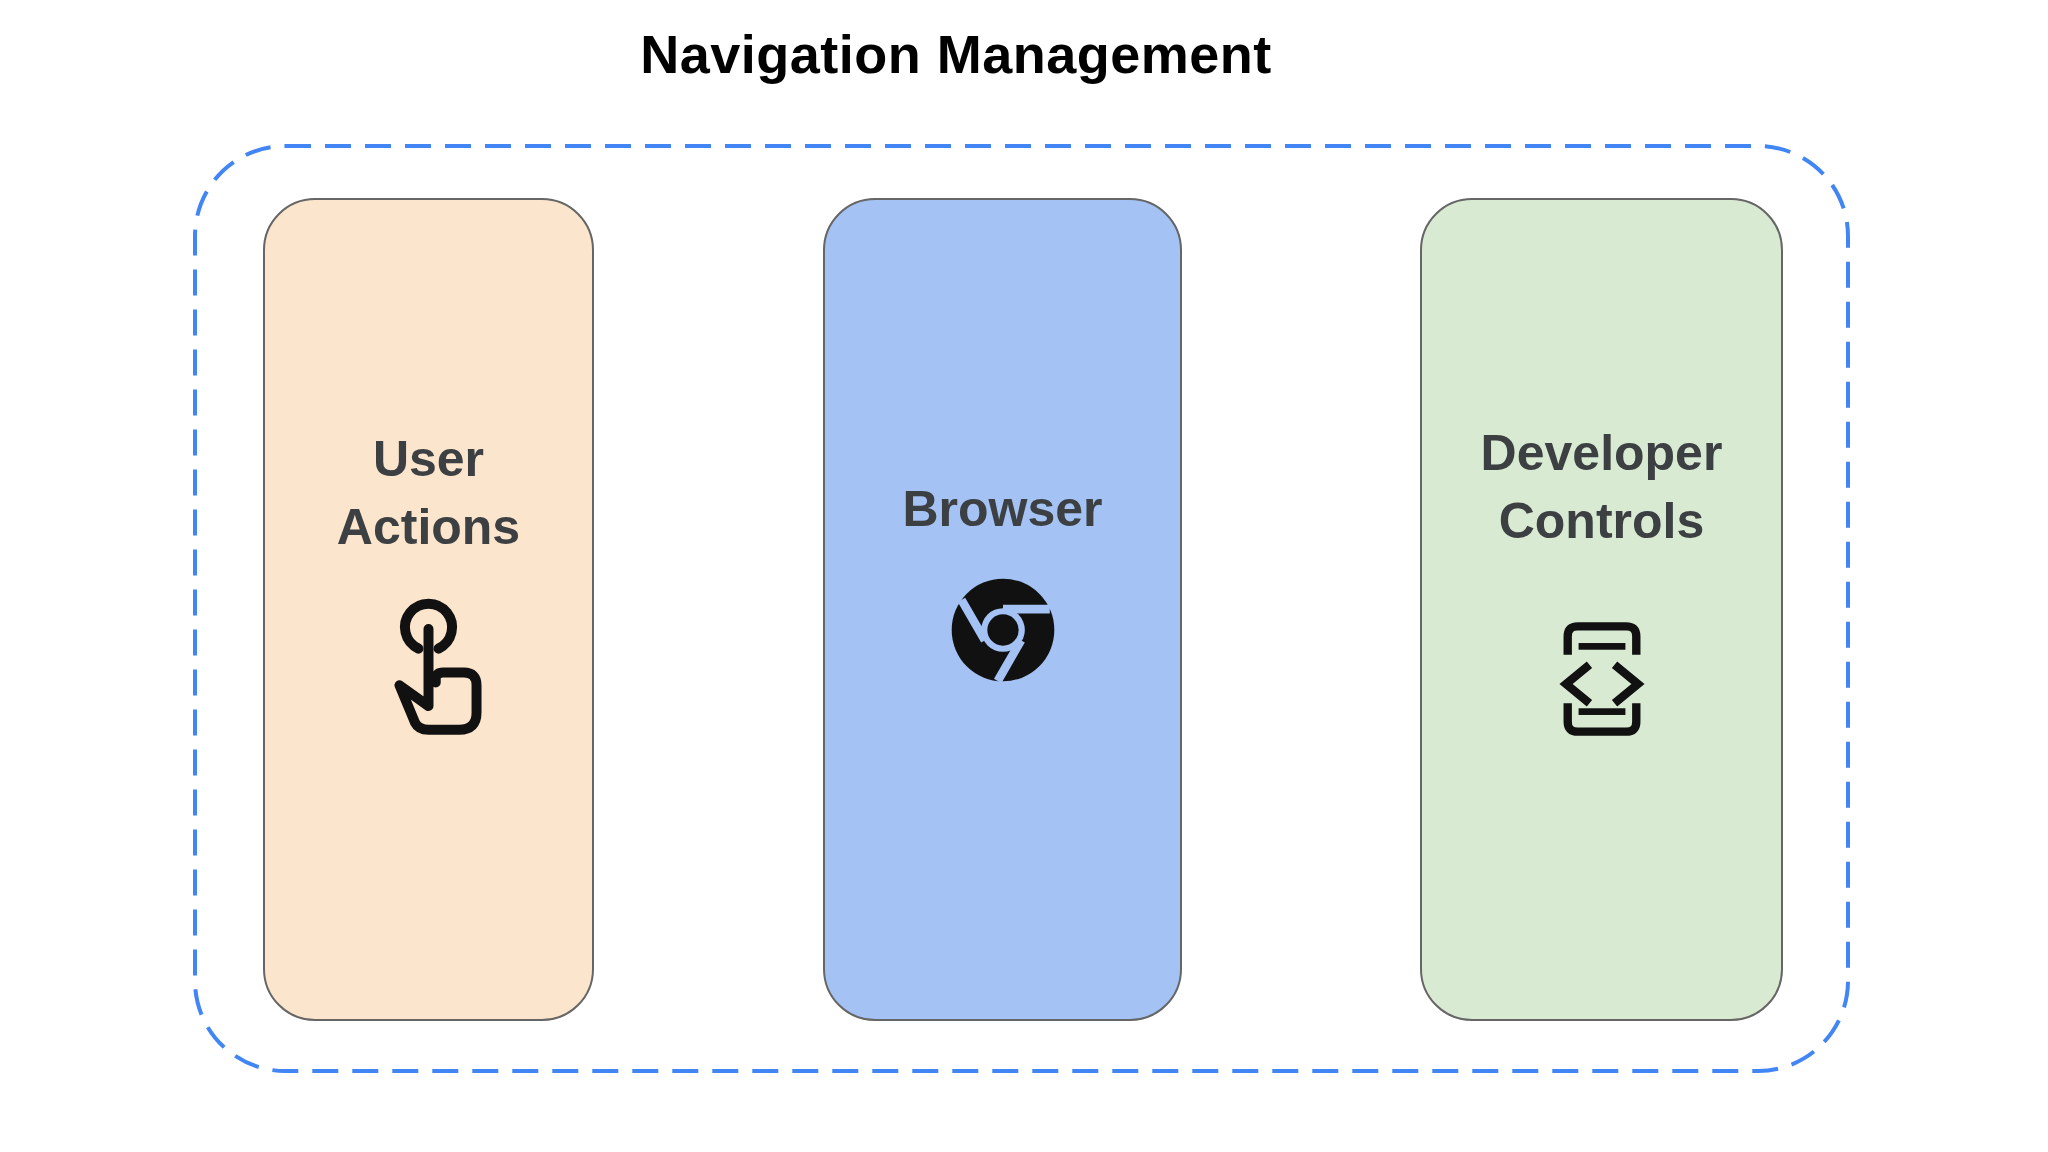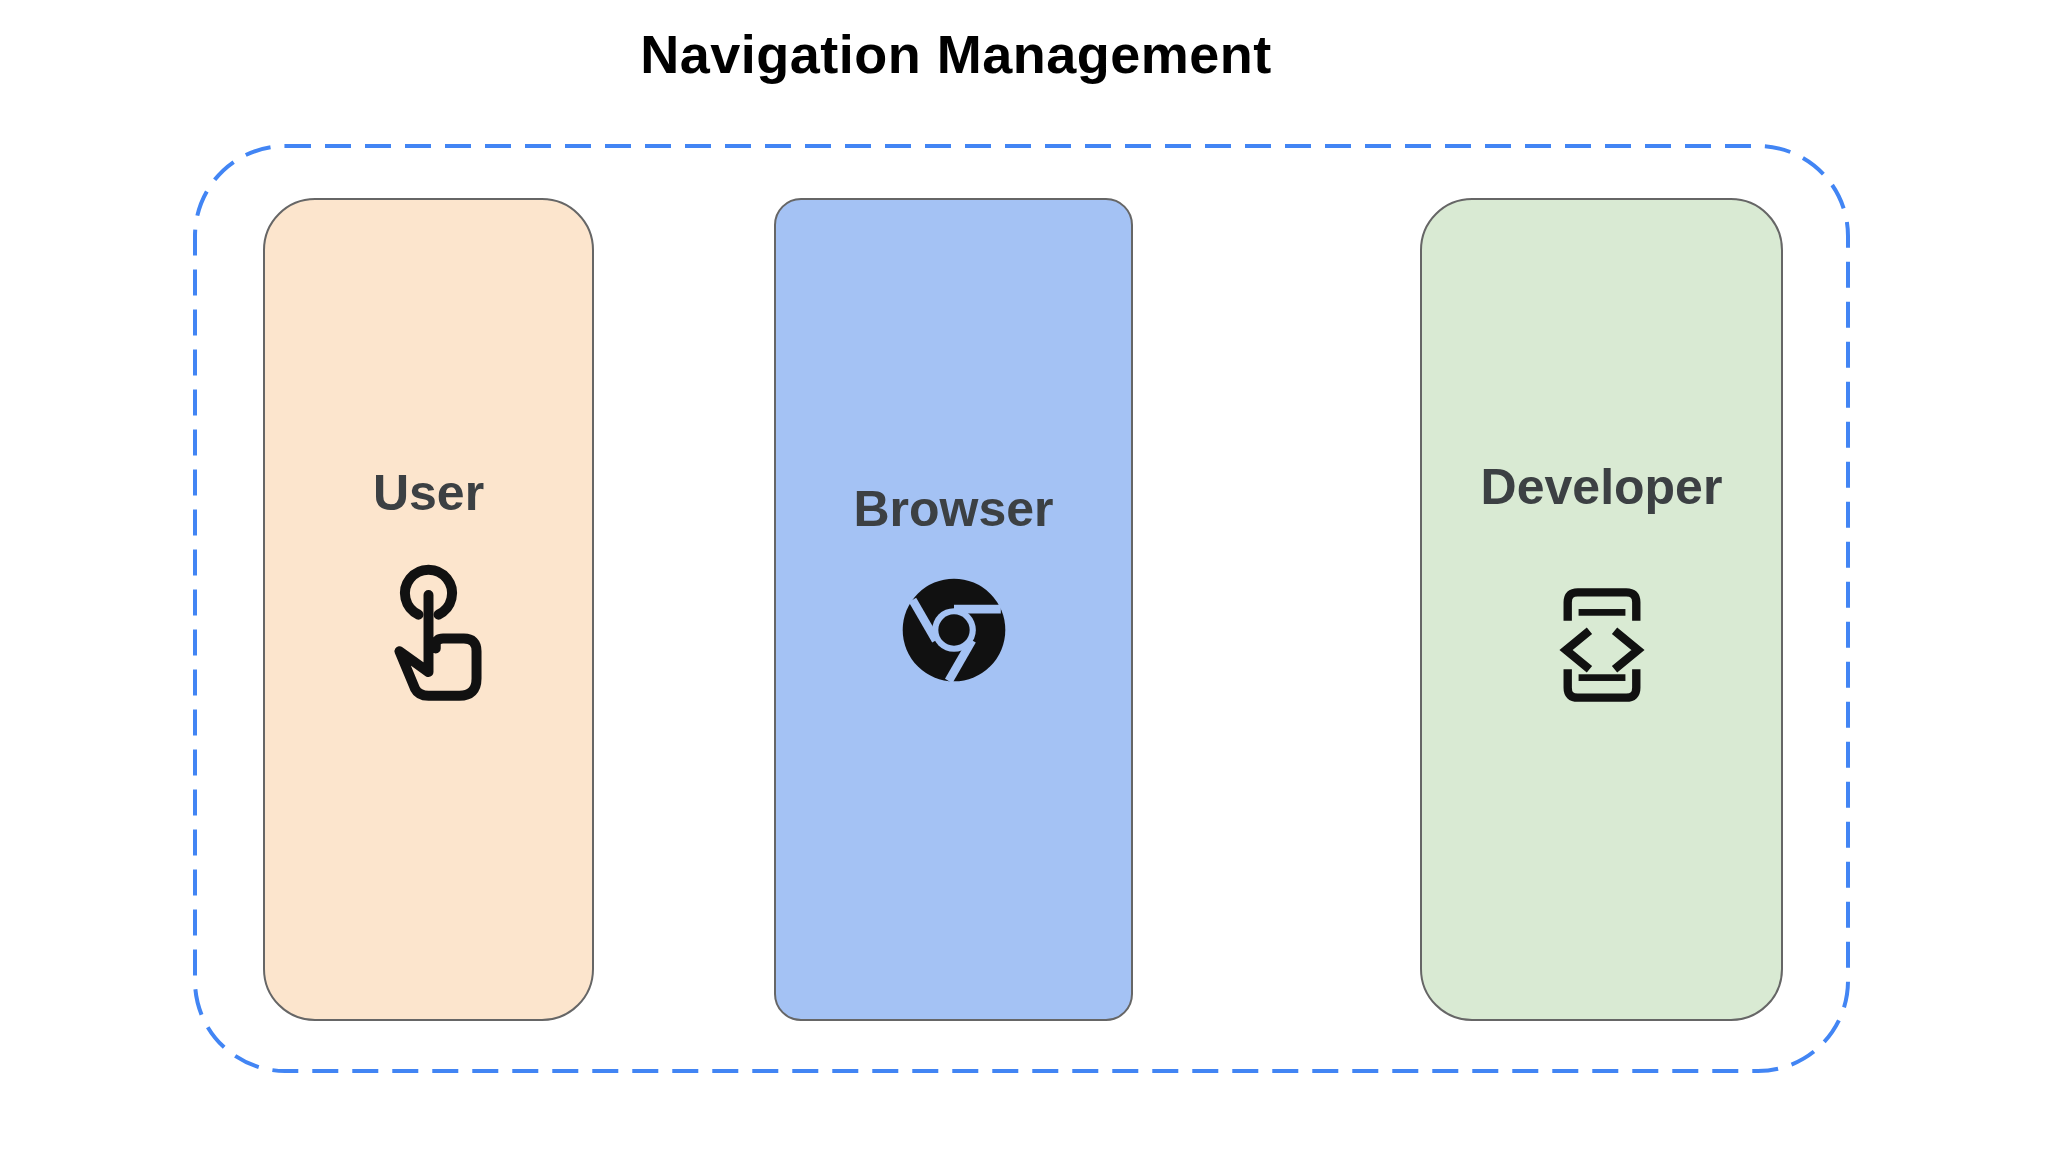--- a/index.html
+++ b/index.html
@@ -36,21 +36,21 @@
     border-radius: 52px;
     border: 2px solid #3b82f6;
     box-sizing: border-box;
     display: flex;
     flex-direction: column;
     align-items: center;
     justify-content: center;
     padding-bottom: 58px;
   }
   .card-1 { left: 263px; width: 331px; }
-  .card-2 { left: 774px; width: 359px; border-radius: 27px; }
+  .card-2 { left: 823px; width: 359px; }
   .card-3 { left: 1420px; width: 363px; gap: 31px; }
   .card-label {
     font-size: 50px;
     line-height: 68px;
     font-weight: 700;
     text-align: center;
     color: #3C4043;
   }
   .card-icon { margin-top: 30px; display: block; }
   .icon-dark-stroke { stroke: #111111; fill: none; }
@@ -63,20 +63,21 @@
 
   <div class="title" style="color: rgb(0, 0, 0);">Navigation Management</div>
 
   <svg class="group-border-svg" viewBox="0 0 1657 929" xmlns="http://www.w3.org/2000/svg">
     <rect x="2" y="2" width="1653" height="925" rx="90" ry="90" fill="none" stroke-width="4" stroke-dasharray="26 14" stroke="#4285F4"></rect>
   </svg>
 
   <div class="card card-1" style="background-color: rgb(252, 229, 205); border-color: rgb(102, 102, 102);">
     <div class="card-label" style="color: rgb(60, 64, 67);">
       <div>User</div>
+      <div>Actions</div>
     </div>
     <svg class="card-icon" width="109" height="145" viewBox="0 0 120 160" xmlns="http://www.w3.org/2000/svg">
       <path class="icon-dark-stroke" stroke-width="11" stroke-linecap="round" d="M49,63.6 A26,26 0 1 1 71,63.6"></path>
       <path class="icon-dark-stroke" stroke-width="11" stroke-linecap="round" stroke-linejoin="round" d="M60,42 V127 L28,104 L45,145 Q49,153 60,153 H94 Q113,153 113,134 V104 Q113,90 99,90 H76 Q68,90 68,97 V101"></path>
     </svg>
   </div>
 
   <div class="card card-2" style="background-color: rgb(164, 194, 244); border-color: rgb(102, 102, 102);">
     <div class="card-label" style="color: rgb(60, 64, 67);">
       <div>Browser</div>
@@ -89,20 +90,21 @@
         <line x1="60" y1="38" x2="109.3" y2="38" transform="rotate(240 60 60)" stroke="#A4C2F4"></line>
       </g>
       <circle cx="60" cy="60" r="23" fill="#A4C2F4"></circle>
       <circle class="icon-dark-fill" cx="60" cy="60" r="16.5"></circle>
     </svg>
   </div>
 
   <div class="card card-3" style="background-color: rgb(217, 234, 211); border-color: rgb(102, 102, 102);">
     <div class="card-label" style="color: rgb(60, 64, 67);">
       <div>Developer</div>
+      <div>Controls</div>
     </div>
     <svg class="card-icon" width="92" height="126" viewBox="0 0 110 150" xmlns="http://www.w3.org/2000/svg">
       <path class="icon-dark-stroke" stroke-width="10" d="M14,46 V24 Q14,12 26,12 H84 Q96,12 96,24 V46"></path>
       <rect class="icon-dark-fill" x="27" y="32" width="56" height="8"></rect>
       <path class="icon-dark-stroke" stroke-width="10" stroke-linejoin="miter" d="M40,58 L12,81 L40,104"></path>
       <path class="icon-dark-stroke" stroke-width="10" stroke-linejoin="miter" d="M70,58 L98,81 L70,104"></path>
       <path class="icon-dark-stroke" stroke-width="10" d="M14,104 V126 Q14,138 26,138 H84 Q96,138 96,126 V104"></path>
       <rect class="icon-dark-fill" x="27" y="110" width="56" height="8"></rect>
     </svg>
   </div>

